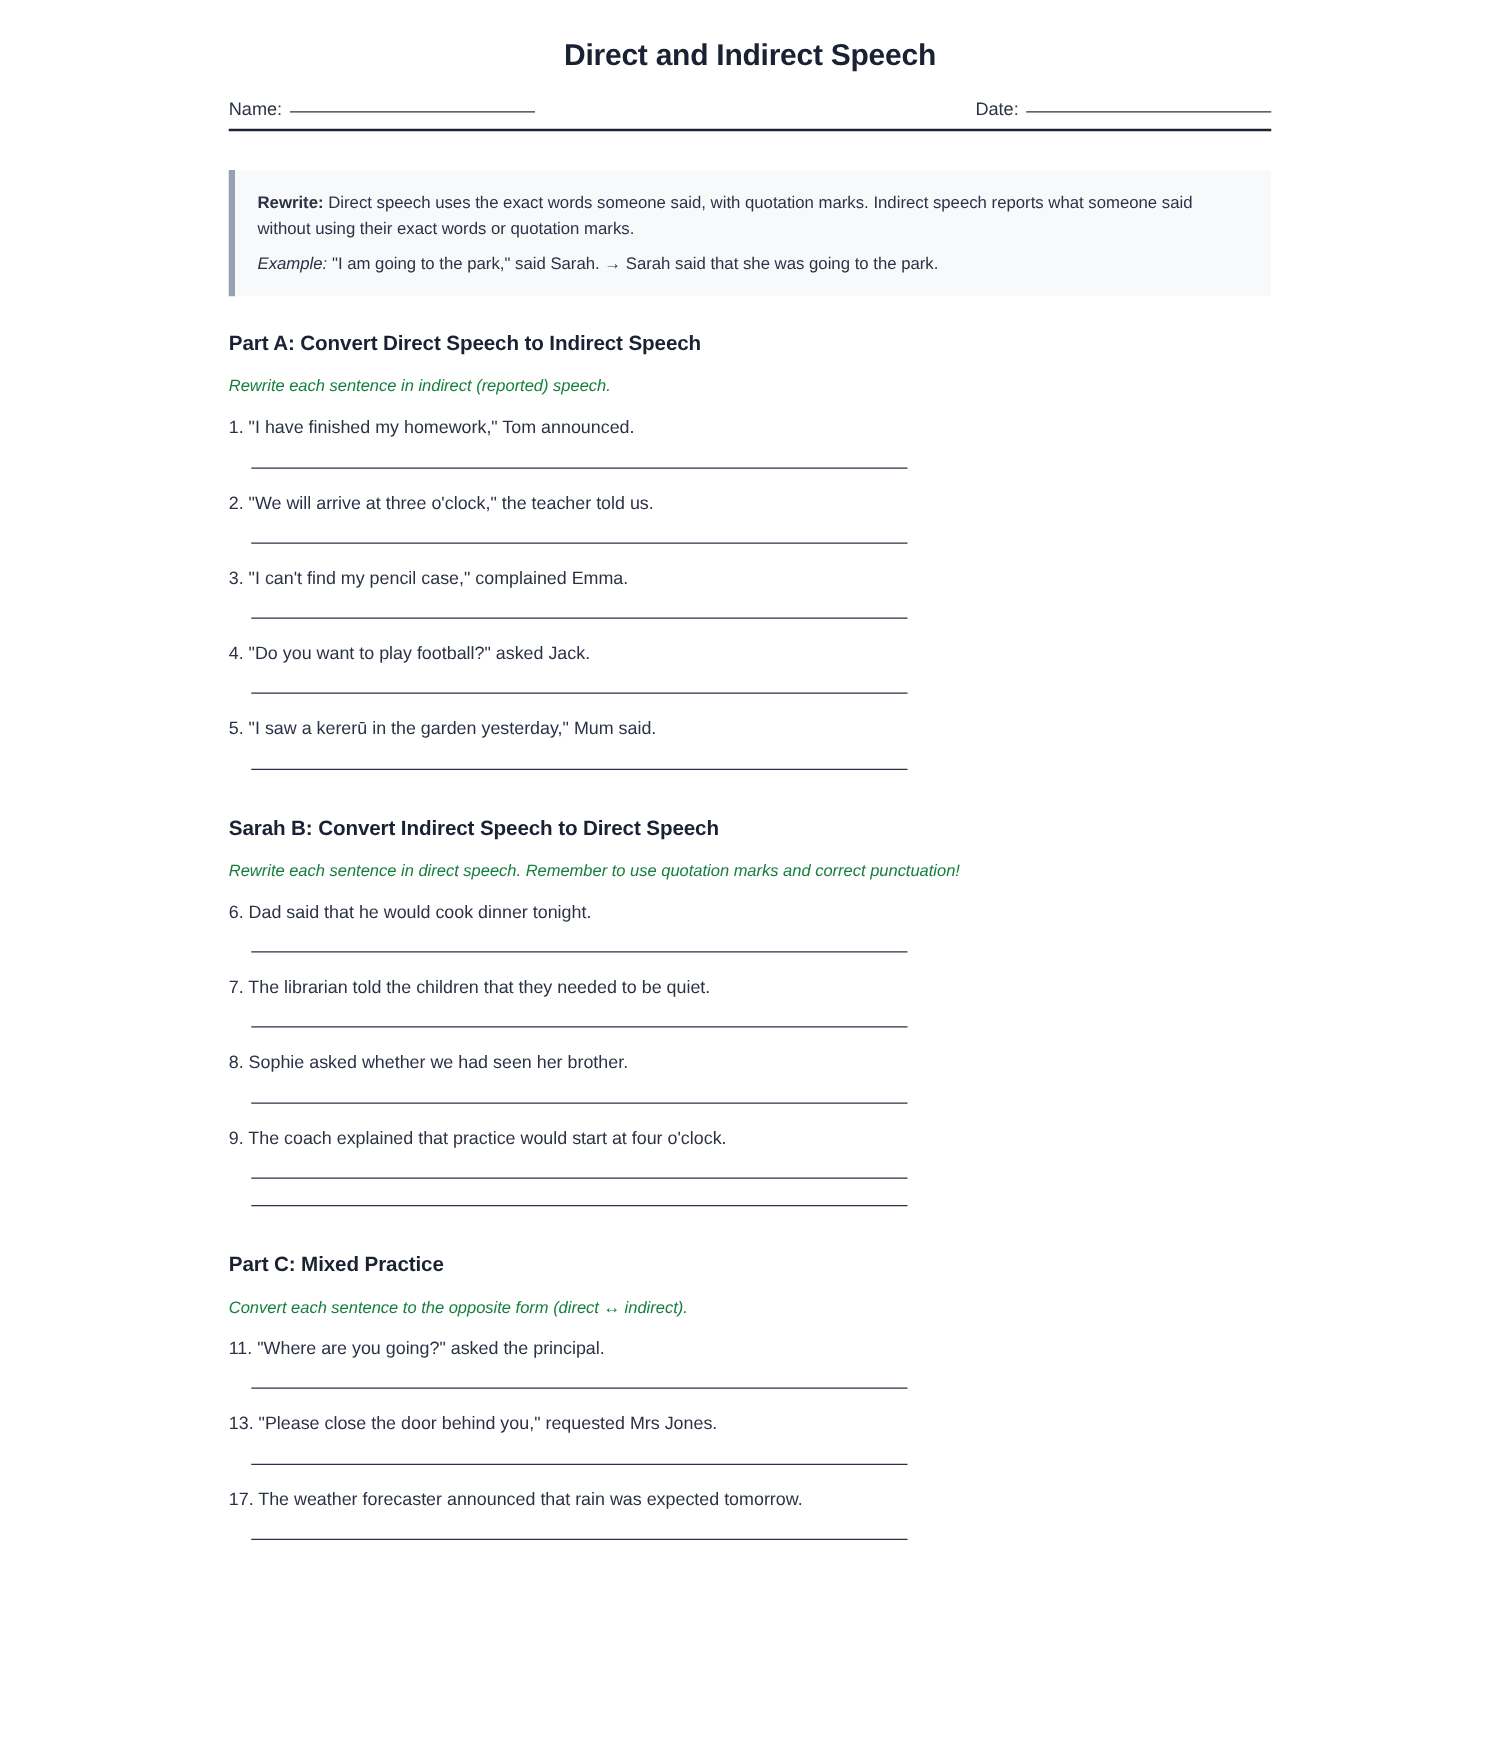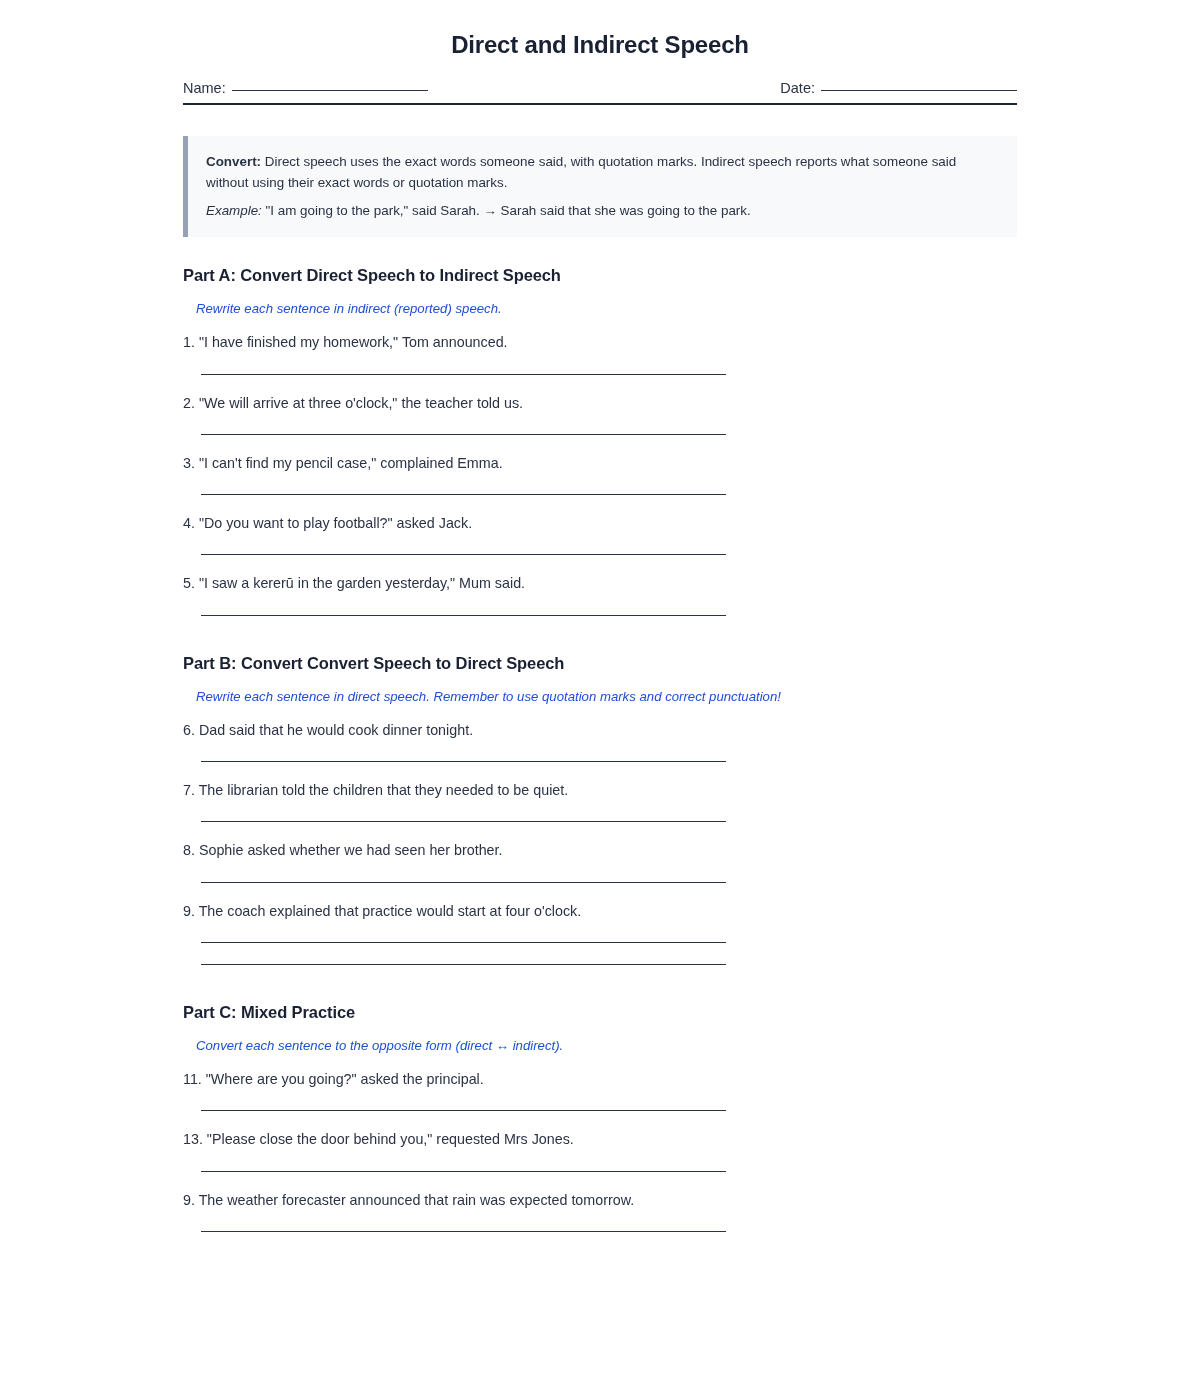--- a/index.html
+++ b/index.html
@@ -86,24 +86,24 @@
   .section.part-c { padding-top: 38px; }
 
   .section-heading {
     margin: 0;
     font-size: 16.5px;
     font-weight: bold;
     color: #1a2133;
     letter-spacing: -0.1px;
   }
   .section-instruction {
-    margin: 16px 0 0 13px;
+    margin: 16px 0 0 0;
     font-size: 13.2px;
     font-style: italic;
-    color: #1d4ed8;
+    color: #15803d;
   }
 
   .q-list {
     margin: 0;
     padding: 0;
     list-style: none;
   }
   .q-item { margin-top: 19px; }
   .q-item:first-child { margin-top: 17px; }
   .q-text {
@@ -131,21 +131,21 @@
       <span class="meta-rule name-rule"></span>
     </div>
     <div class="meta-field">
       <span class="meta-label">Date:</span>
       <span class="meta-rule date-rule"></span>
     </div>
   </div>
 
   <div class="callout">
     <p>
-      <span class="lead">Convert:</span><span> Direct speech uses the exact words someone said, with quotation marks. Indirect speech reports what someone said without using their exact words or quotation marks.</span>
+      <span class="lead">Rewrite:</span><span> Direct speech uses the exact words someone said, with quotation marks. Indirect speech reports what someone said without using their exact words or quotation marks.</span>
     </p>
     <p>
       <span class="ital">Example:</span><span> "I am going to the park," said Sarah. → Sarah said that she was going to the park.</span>
     </p>
   </div>
 
   <div class="section part-a">
     <h2 class="section-heading">Part A: Convert Direct Speech to Indirect Speech</h2>
     <p class="section-instruction">Rewrite each sentence in indirect (reported) speech.</p>
     <ul class="q-list">
@@ -166,21 +166,21 @@
         <div class="answer-line"></div>
       </li>
       <li class="q-item">
         <div class="q-text">5. "I saw a kererū in the garden yesterday," Mum said.</div>
         <div class="answer-line"></div>
       </li>
     </ul>
   </div>
 
   <div class="section part-b">
-    <h2 class="section-heading">Part B: Convert Convert Speech to Direct Speech</h2>
+    <h2 class="section-heading">Sarah B: Convert Indirect Speech to Direct Speech</h2>
     <p class="section-instruction">Rewrite each sentence in direct speech. Remember to use quotation marks and correct punctuation!</p>
     <ul class="q-list">
       <li class="q-item">
         <div class="q-text">6. Dad said that he would cook dinner tonight.</div>
         <div class="answer-line"></div>
       </li>
       <li class="q-item">
         <div class="q-text">7. The librarian told the children that they needed to be quiet.</div>
         <div class="answer-line"></div>
       </li>
@@ -204,19 +204,19 @@
     <ul class="q-list">
       <li class="q-item">
         <div class="q-text">11. "Where are you going?" asked the principal.</div>
         <div class="answer-line"></div>
       </li>
       <li class="q-item">
         <div class="q-text">13. "Please close the door behind you," requested Mrs Jones.</div>
         <div class="answer-line"></div>
       </li>
       <li class="q-item">
-        <div class="q-text">9. The weather forecaster announced that rain was expected tomorrow.</div>
+        <div class="q-text">17. The weather forecaster announced that rain was expected tomorrow.</div>
         <div class="answer-line"></div>
       </li>
     </ul>
   </div>
 
 </div>
 
 </body></html>

